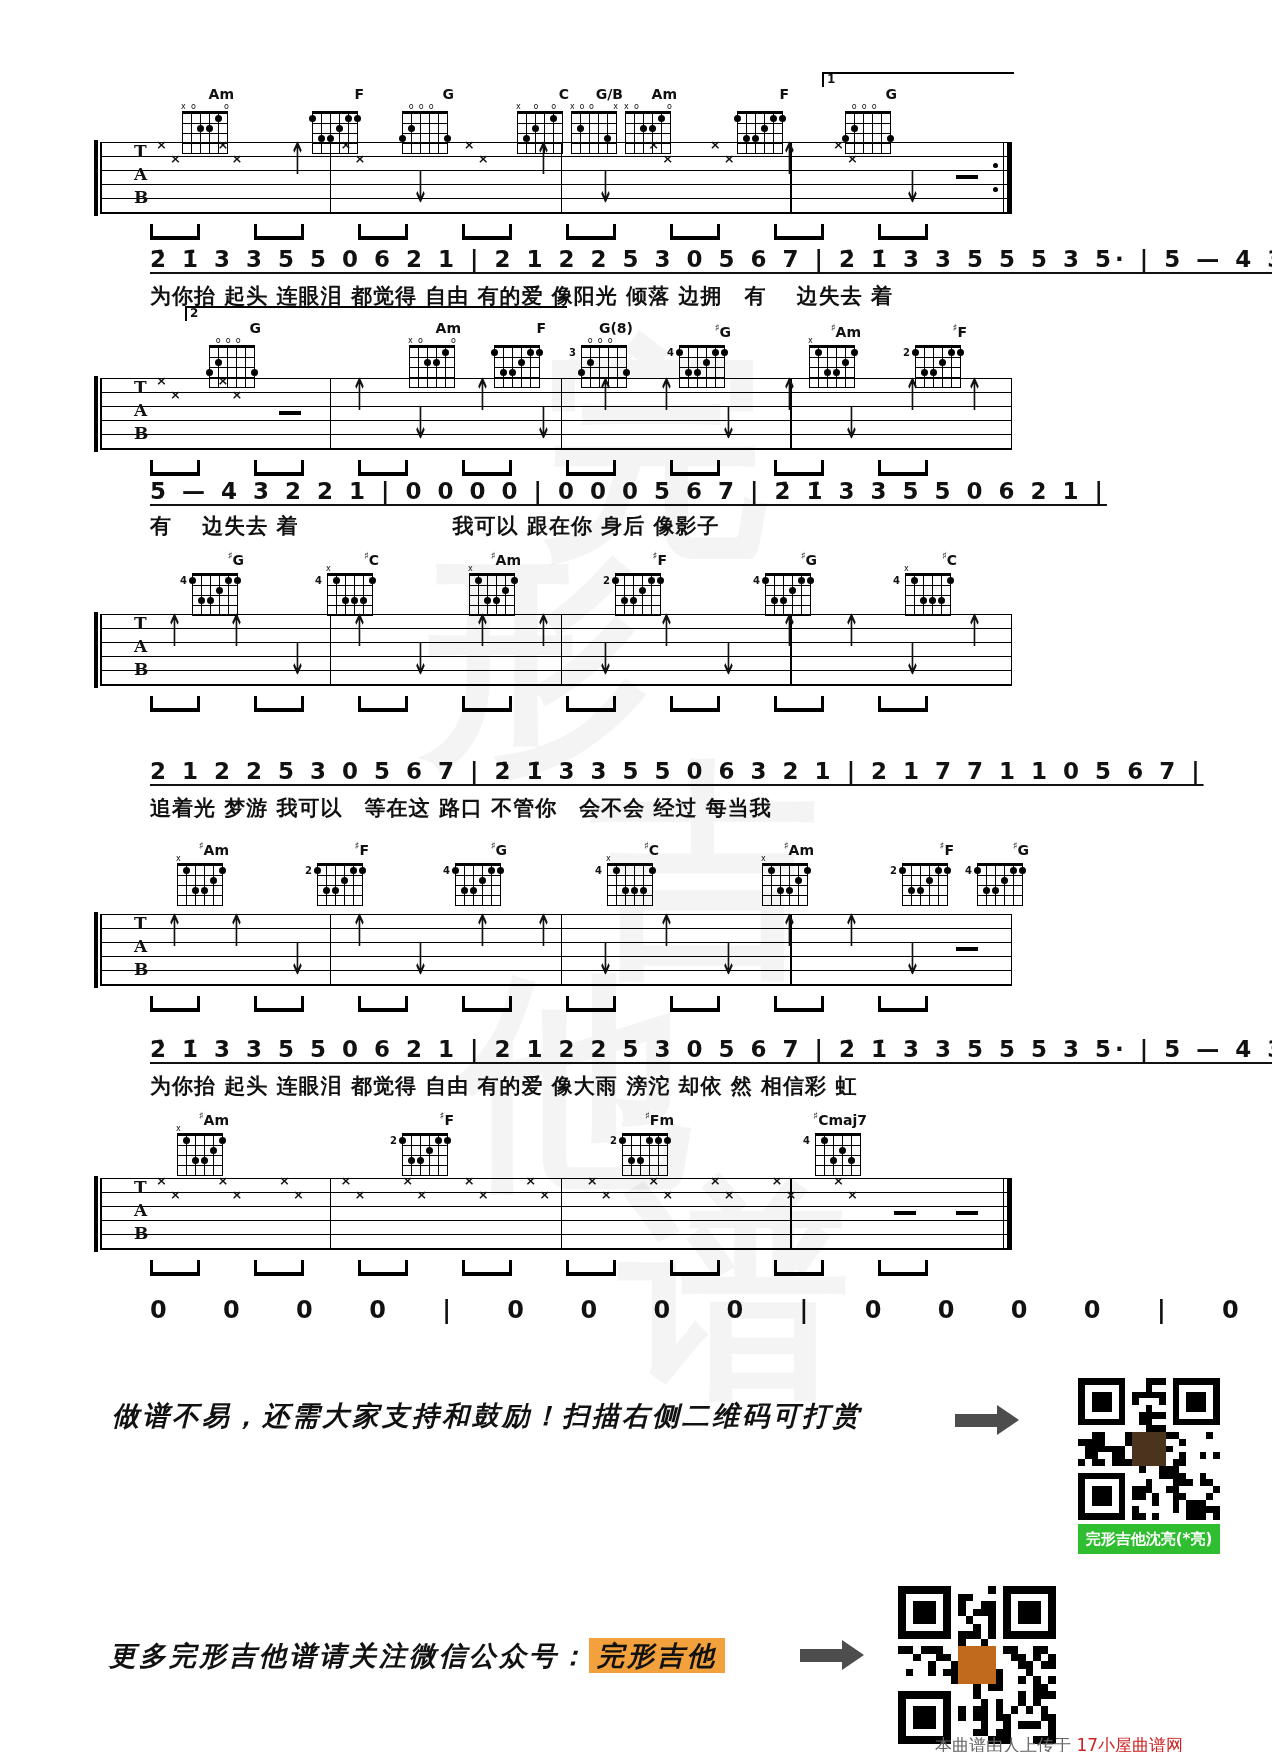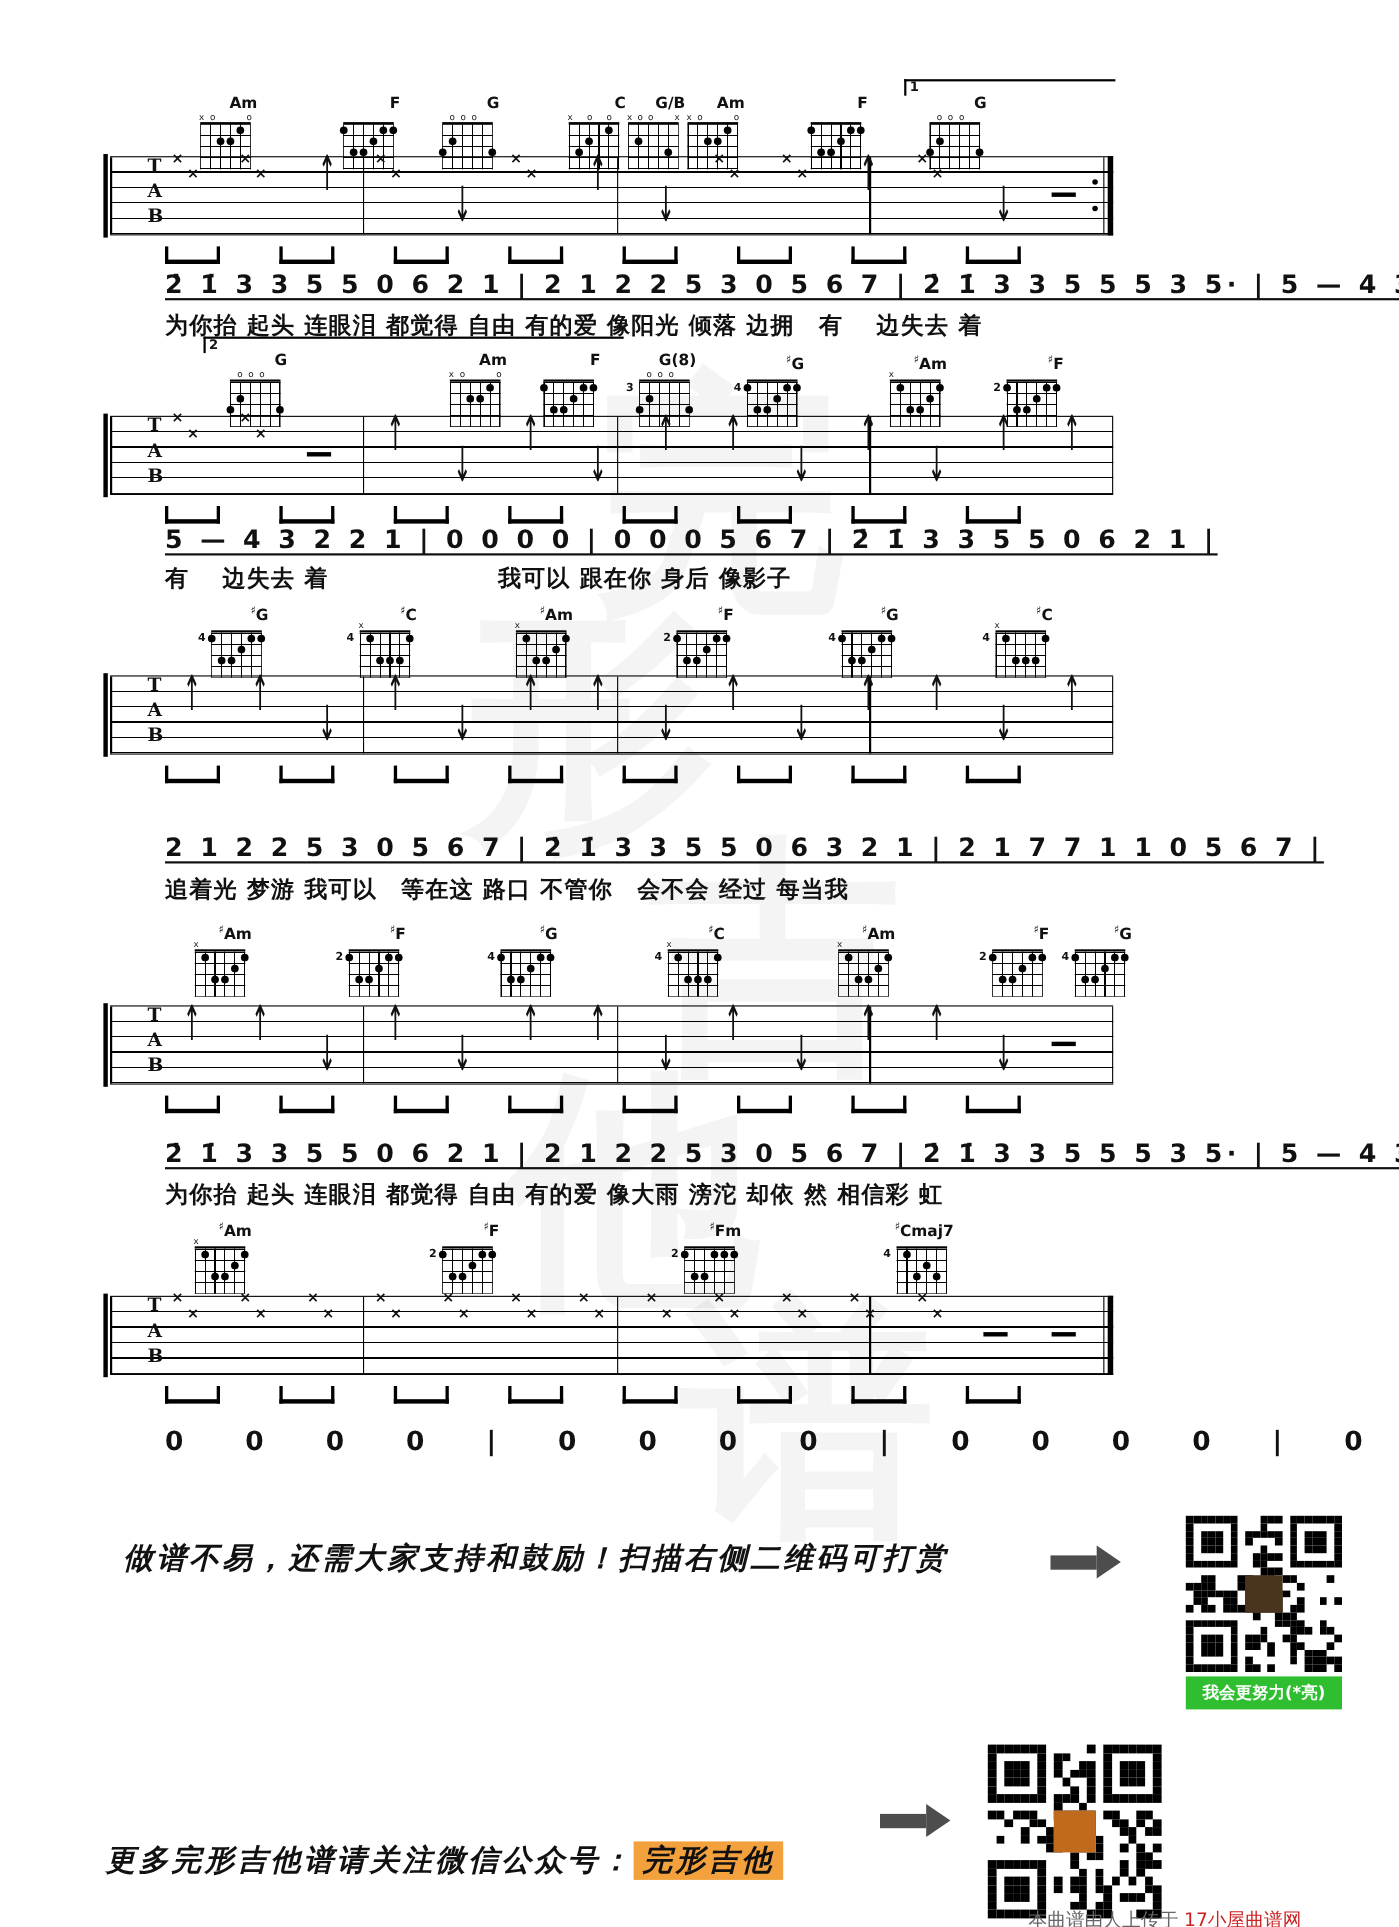--- a/index.html
+++ b/index.html
@@ -1070,24 +1070,24 @@
       <div class="m" style="left: 135.238px; top: 128.476px; width: 6.7619px; height: 6.7619px;"></div>
       <div class="m" style="left: 54.0952px; top: 135.238px; width: 6.7619px; height: 6.7619px;"></div>
       <div class="m" style="left: 60.8571px; top: 135.238px; width: 6.7619px; height: 6.7619px;"></div>
       <div class="m" style="left: 74.381px; top: 135.238px; width: 6.7619px; height: 6.7619px;"></div>
       <div class="m" style="left: 108.19px; top: 135.238px; width: 6.7619px; height: 6.7619px;"></div>
       <div class="m" style="left: 114.952px; top: 135.238px; width: 6.7619px; height: 6.7619px;"></div>
       <div class="m" style="left: 121.714px; top: 135.238px; width: 6.7619px; height: 6.7619px;"></div>
       <div class="m" style="left: 135.238px; top: 135.238px; width: 6.7619px; height: 6.7619px;"></div>
       <div class="avatar" style="top: 54.0952px; left: 54.0952px; height: 33.8095px; width: 33.8095px; background: rgb(74, 52, 30);"></div>
     </div>
-  <div class="badge" id="badge1" style="left: 1078px; top: 1524px; width: 142px; height: 30px; background: rgb(47, 190, 47);">我会更努力(*亮)</div>
+  <div class="badge" id="badge1" style="left: 1078px; top: 1524px; width: 142px; height: 30px; background: rgb(47, 190, 47);">完形吉他沈亮(*亮)</div>
 
 
-  <div class="script" style="left:96px;top:1638px;margin-top:35px;">
+  <div class="script" style="left:109px;top:1638px;">
     <span>更多完形吉他谱请关注微信公众号：</span><span class="hl" id="hl" style="background: rgb(242, 161, 60);">完形吉他</span>
   </div>
   <div class="arrow" style="left:800px;top:1640px;">
     <div class="shaft"></div>
       <div class="head"></div>
   </div>
   <div class="qr" id="qr2" style="left:898px;top:1586px;width:158px;height:158px;">
       <div class="m" style="left: 0px; top: 0px; width: 7.52381px; height: 7.52381px;"></div>
       <div class="m" style="left: 7.52381px; top: 0px; width: 7.52381px; height: 7.52381px;"></div>
       <div class="m" style="left: 15.0476px; top: 0px; width: 7.52381px; height: 7.52381px;"></div>

